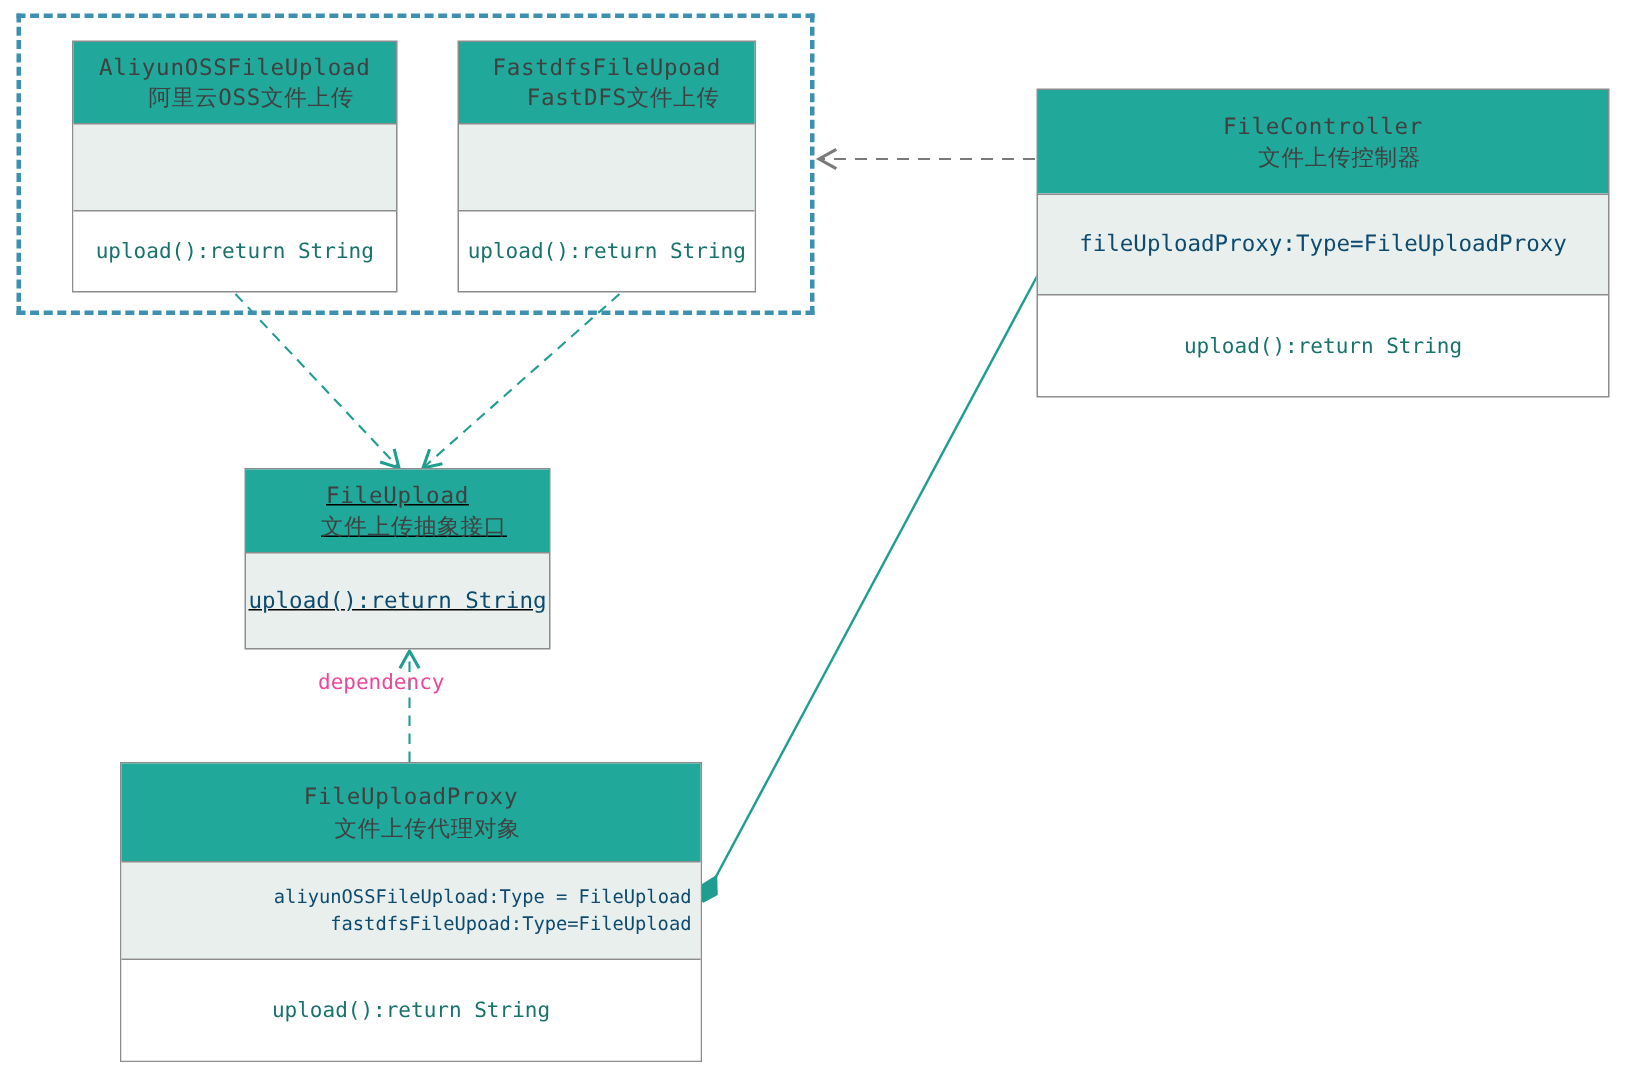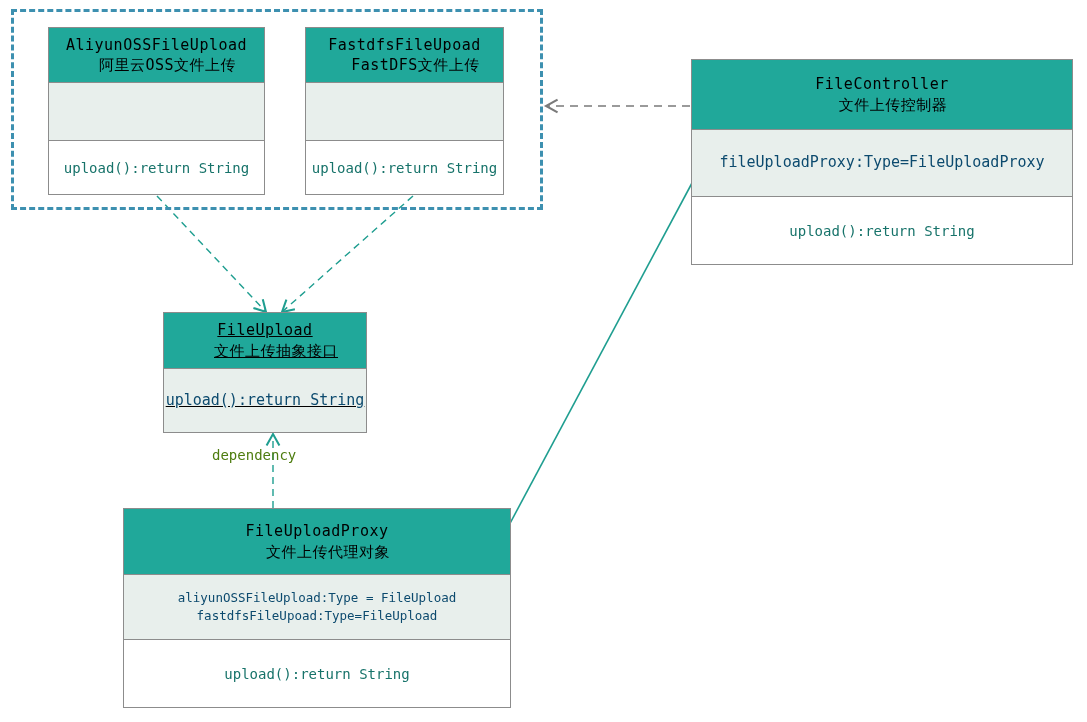--- a/index.html
+++ b/index.html
@@ -41,21 +41,21 @@
   .uml-class {
     position: absolute;
     box-sizing: border-box;
     border: 1px solid #8c8c8c;
     background: #ffffff;
     display: flex;
     flex-direction: column;
   }
   .uml-header {
     background: #20a89a;
-    color: #000000;
+    color: #404040;
     text-align: center;
     display: flex;
     flex-direction: column;
     align-items: center;
     justify-content: center;
     line-height: 1.35;
     padding: 4px 6px;
     box-sizing: border-box;
   }
   .uml-header .cls-name {
@@ -96,28 +96,28 @@
     justify-content: center;
     text-align: center;
     box-sizing: border-box;
     padding: 2px 6px;
     flex: 1 1 auto;
   }
   .uml-methods .m-line {
     white-space: nowrap;
   }
   
-  .attrs-small { font-size: 12.5px; }
+  .attrs-small { font-size: 12.5px; align-items: flex-end; }
   .attrs-big   { font-size: 15px; }
 
   
   .edge-label {
     position: absolute;
     font-size: 14px;
-    color: #4d7c0f;
+    color: #ec4899;
     background: transparent;
     white-space: nowrap;
     font-family: "DejaVu Sans Mono", "Liberation Mono", monospace;
   }
 </style>
 </head>
 <body>
 
 <div id="canvas">
 
@@ -187,21 +187,21 @@
       <div class="cls-name">FileUpload</div>
       <div class="cls-sub">文件上传抽象接口</div>
     </div>
     <div class="uml-attrs attrs-big" style="flex:1 1 auto;">
       <div class="attr-line">upload():return String</div>
     </div>
   </div>
 
   <div class="edge-label" style="left:212px; top:447px;">dependency</div>
 
-  <div class="uml-class" style="left:80px; top:508px; width:388px; height:200px;margin-left:43px;">
+  <div class="uml-class" style="left:80px; top:508px; width:388px; height:200px;">
     <div class="uml-header" style="height:65px;">
       <div class="cls-name">FileUploadProxy</div>
       <div class="cls-sub">文件上传代理对象</div>
     </div>
     <div class="uml-attrs attrs-small" style="height:65px;">
       <div class="attr-line">aliyunOSSFileUpload:Type = FileUpload</div>
       <div class="attr-line">fastdfsFileUpoad:Type=FileUpload</div>
     </div>
     <div class="uml-methods">
       <div class="m-line">upload():return String</div>

